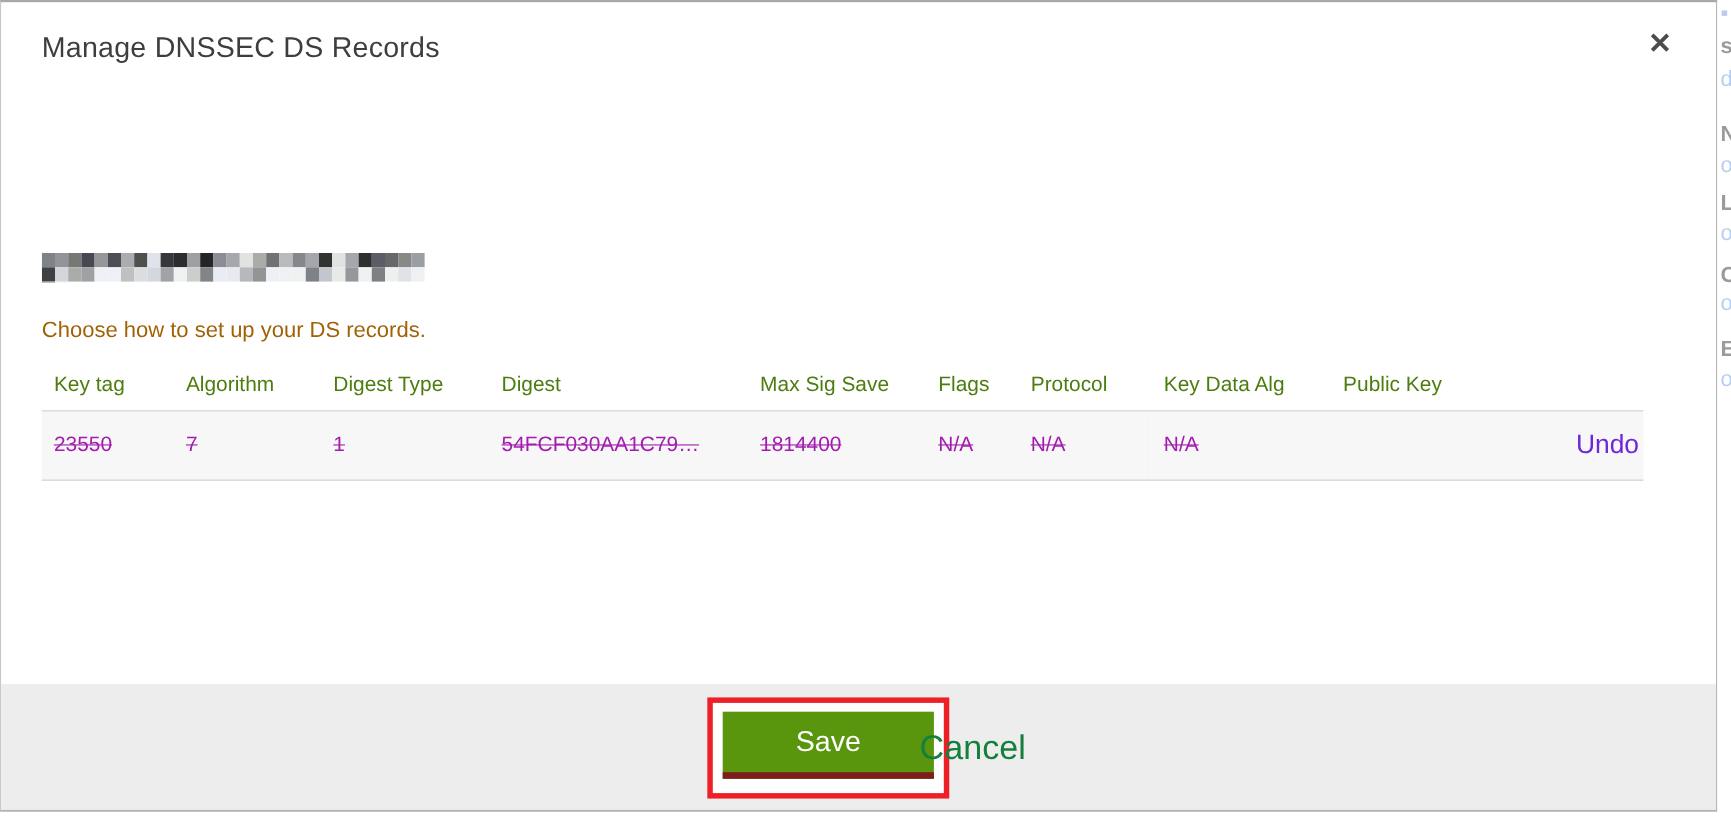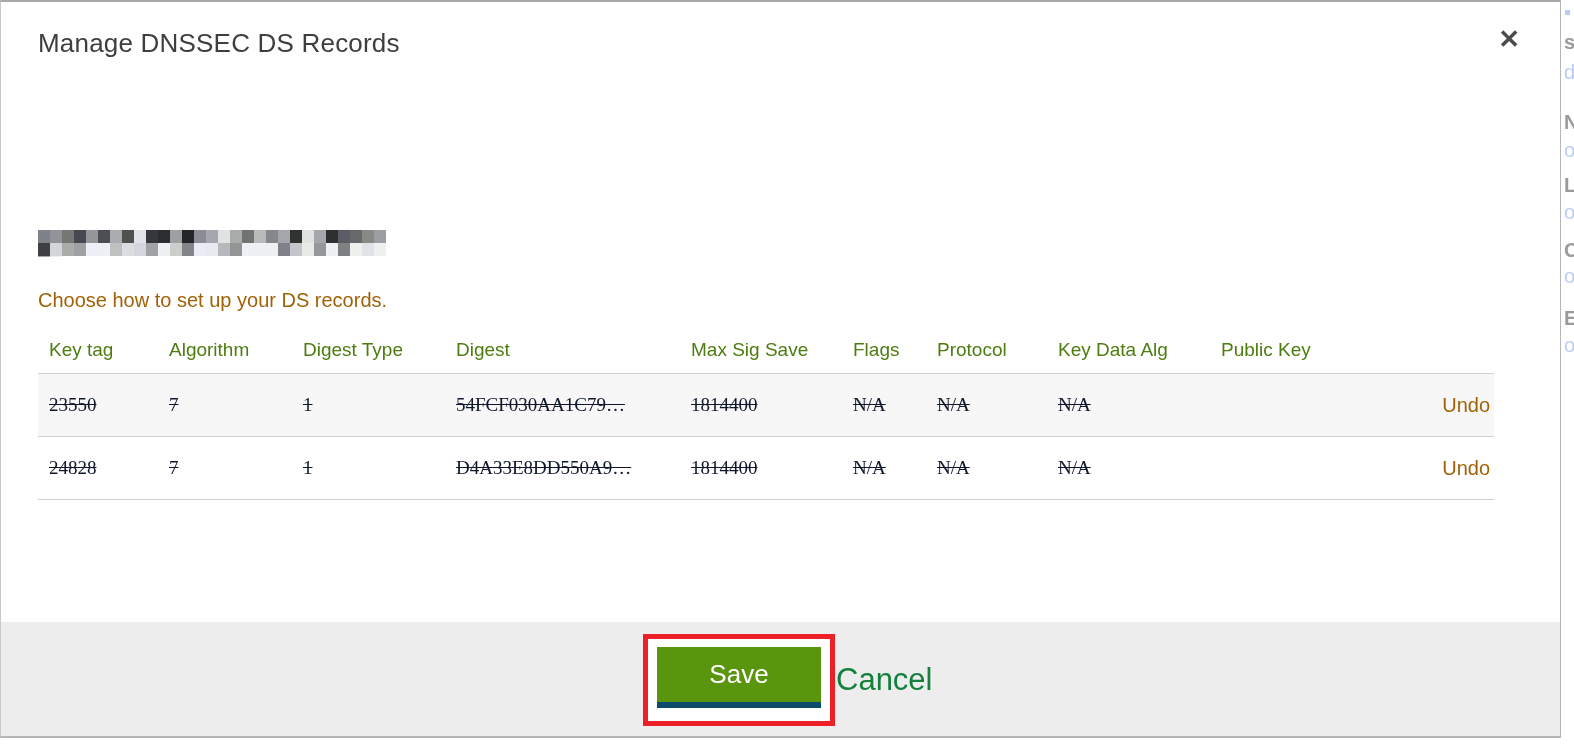--- a/index.html
+++ b/index.html
@@ -33,42 +33,42 @@
   
   .ds-table-wrap{position:absolute;left:37px;top:327px;width:1456px;}
   table.ds{border-collapse:collapse;table-layout:fixed;width:1456px;font-size:19px;color:#333;}
   table.ds th{
     text-align:left;font-weight:400;padding:10px 4px 12px 11px;color:#4d7c0f;
   }
   table.ds td{padding:0 4px 0 11px;height:62px;vertical-align:middle;}
   table.ds tbody tr{border-top:1px solid #cfcfcf;}
   table.ds tbody tr:last-child{border-bottom:1px solid #cfcfcf;}
   table.ds tbody tr:first-child{background:#f7f7f7;}
-  tr.deleted td.val{text-decoration:line-through;color:#0f172a;font-family:Liberation Serif, serif;}
+  tr.deleted td.val{text-decoration:line-through;color:#a21caf;}
   td.undo-cell{text-align:right;padding-right:18px;}
-  .undo-link{color:#a16207;cursor:pointer;text-decoration:none;font-size:20px;}
+  .undo-link{color:#6d28d9;cursor:pointer;text-decoration:none;font-size:24px;}
   
   .add-btn{
     position:absolute;left:37px;top:514px;width:213px;height:42px;
     box-sizing:border-box;background:#ffffff;border:3px solid #5a9e0b;
     color:#55a00e;font-size:20px;font-family:"Liberation Sans",sans-serif;
     cursor:pointer;text-align:center;line-height:36px;
   }
   
   .footer{
     position:absolute;left:0;bottom:0;width:100%;height:114px;background:#ededed;
   }
   .annotation-box{
     position:absolute;left:642px;top:12px;
     border:5px solid #ee2027;background:#ffffff;
     padding:8px 9px 13px 9px;
   }
   .save-btn{
-    display:block;width:164px;height:61px;background:#5a950e;
-    border:none;border-bottom:6px solid #0c4a6e;color:#ffffff;
+    display:block;width:192px;height:61px;background:#5a950e;
+    border:none;border-bottom:6px solid #7f1d1d;color:#ffffff;
     font-size:26px;font-family:"Liberation Sans",sans-serif;cursor:pointer;
   }
   .cancel-link{
     position:absolute;left:835px;top:40px;font-size:31px;color:#15803d;
     cursor:pointer;text-decoration:none;
   }
   
   .bg-sliver{
     position:absolute;right:0;top:0;width:11px;height:746px;background:#ffffff;
     overflow:hidden;
@@ -123,32 +123,20 @@
     <td class="val">7</td>
     <td class="val">1</td>
     <td class="val">54FCF030AA1C79…</td>
     <td class="val">1814400</td>
     <td class="val">N/A</td>
     <td class="val">N/A</td>
     <td class="val">N/A</td>
     <td class="val"></td>
     <td class="undo-cell"><a class="undo-link">Undo</a></td>
   </tr>
-          <tr class="deleted">
-    <td class="val">24828</td>
-    <td class="val">7</td>
-    <td class="val">1</td>
-    <td class="val">D4A33E8DD550A9…</td>
-    <td class="val">1814400</td>
-    <td class="val">N/A</td>
-    <td class="val">N/A</td>
-    <td class="val">N/A</td>
-    <td class="val"></td>
-    <td class="undo-cell"><a class="undo-link">Undo</a></td>
-  </tr>
         </tbody>
     </table>
   </div>
 
 
   <div class="footer">
     <div class="annotation-box">
       <button class="save-btn">Save</button>
     </div>
     <a class="cancel-link">Cancel</a>

